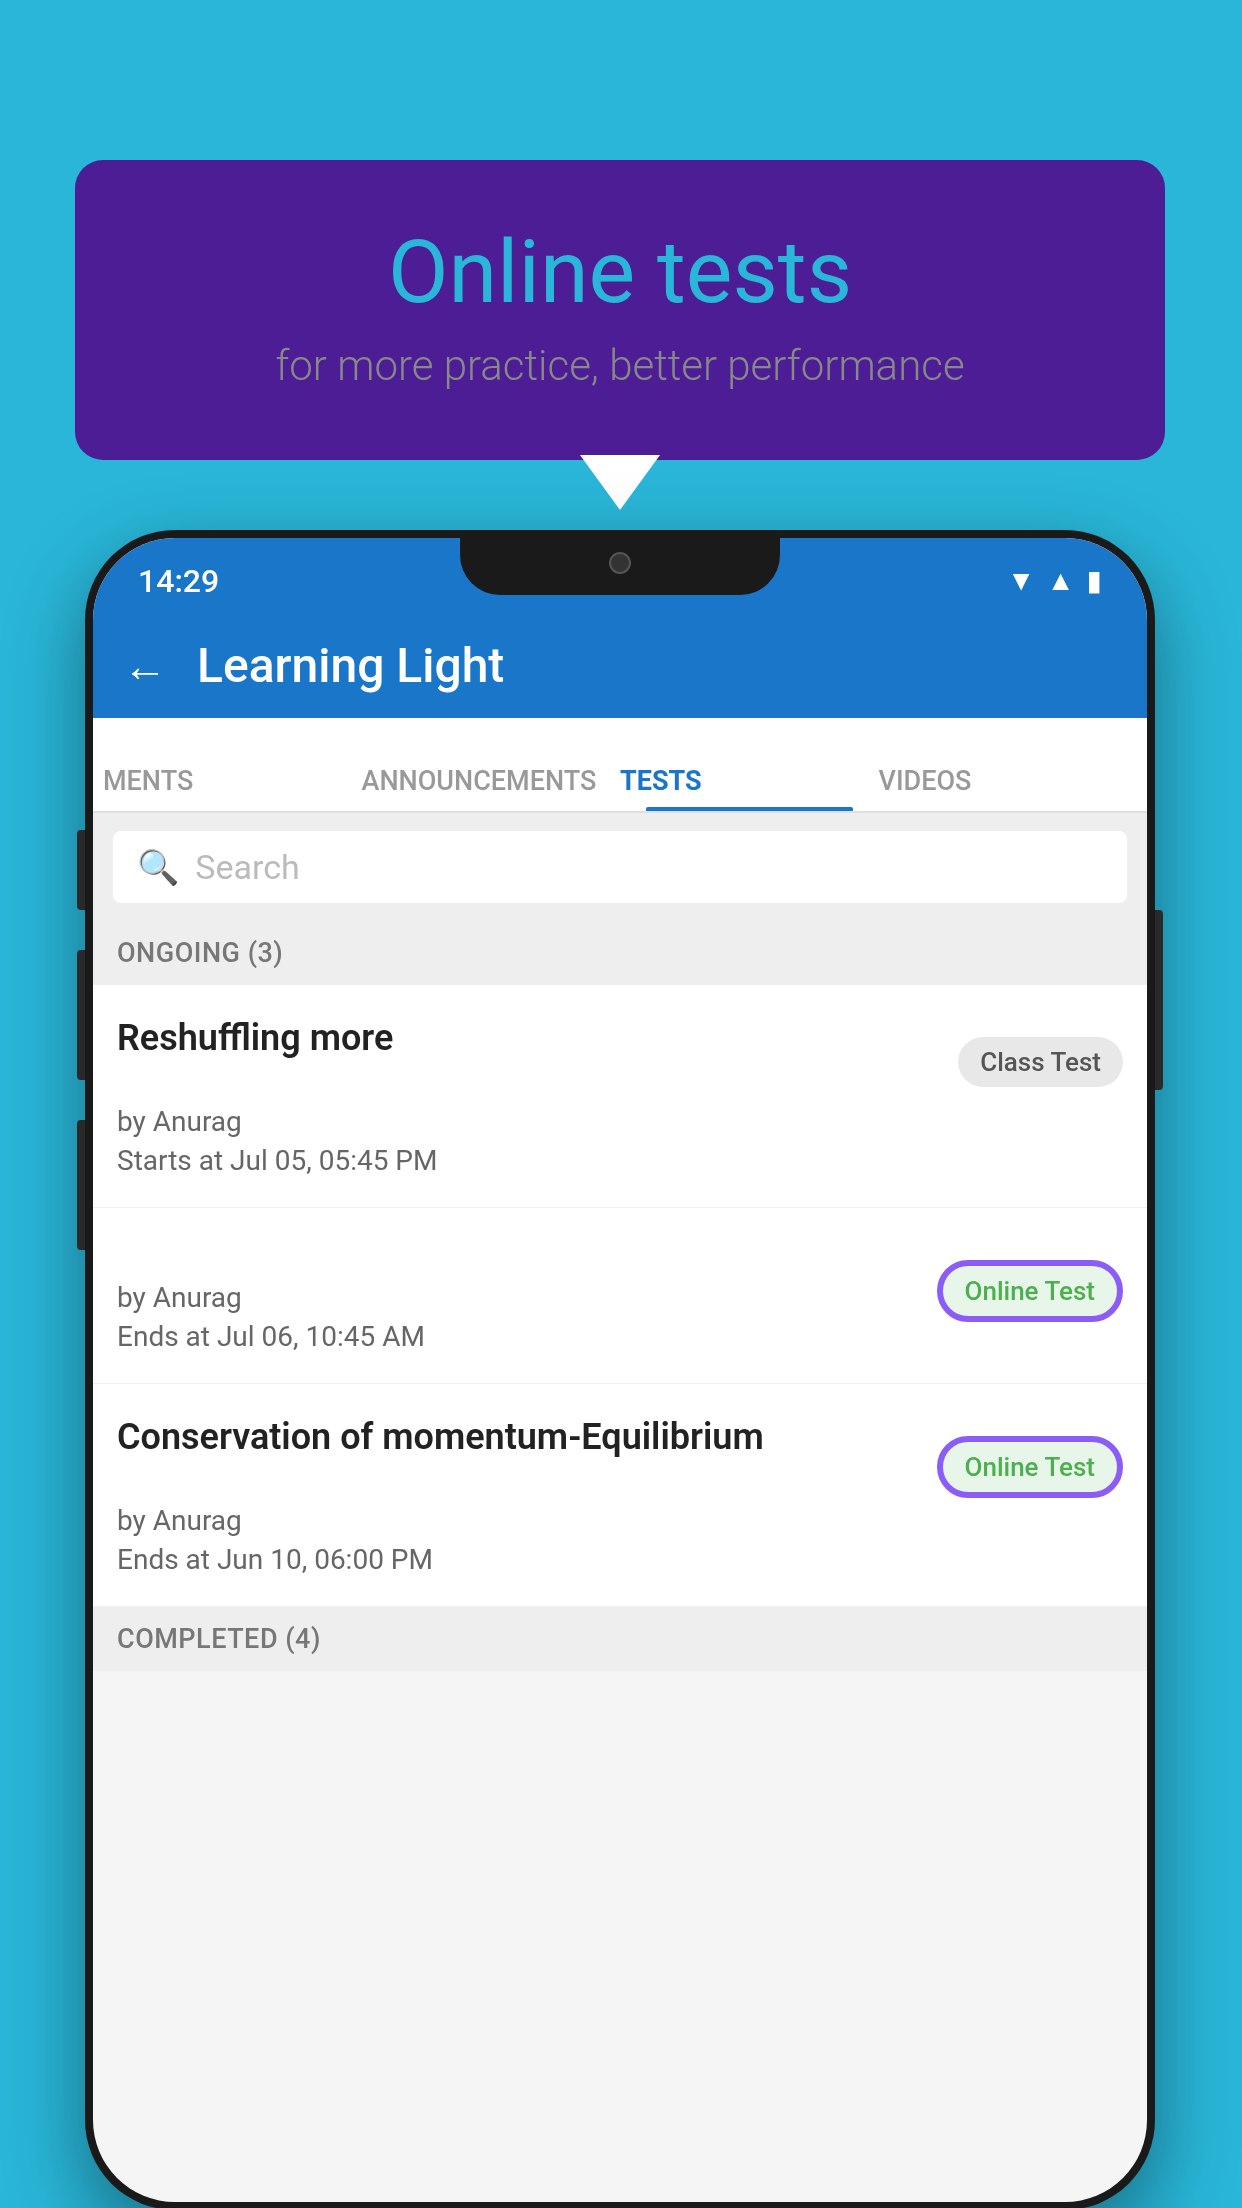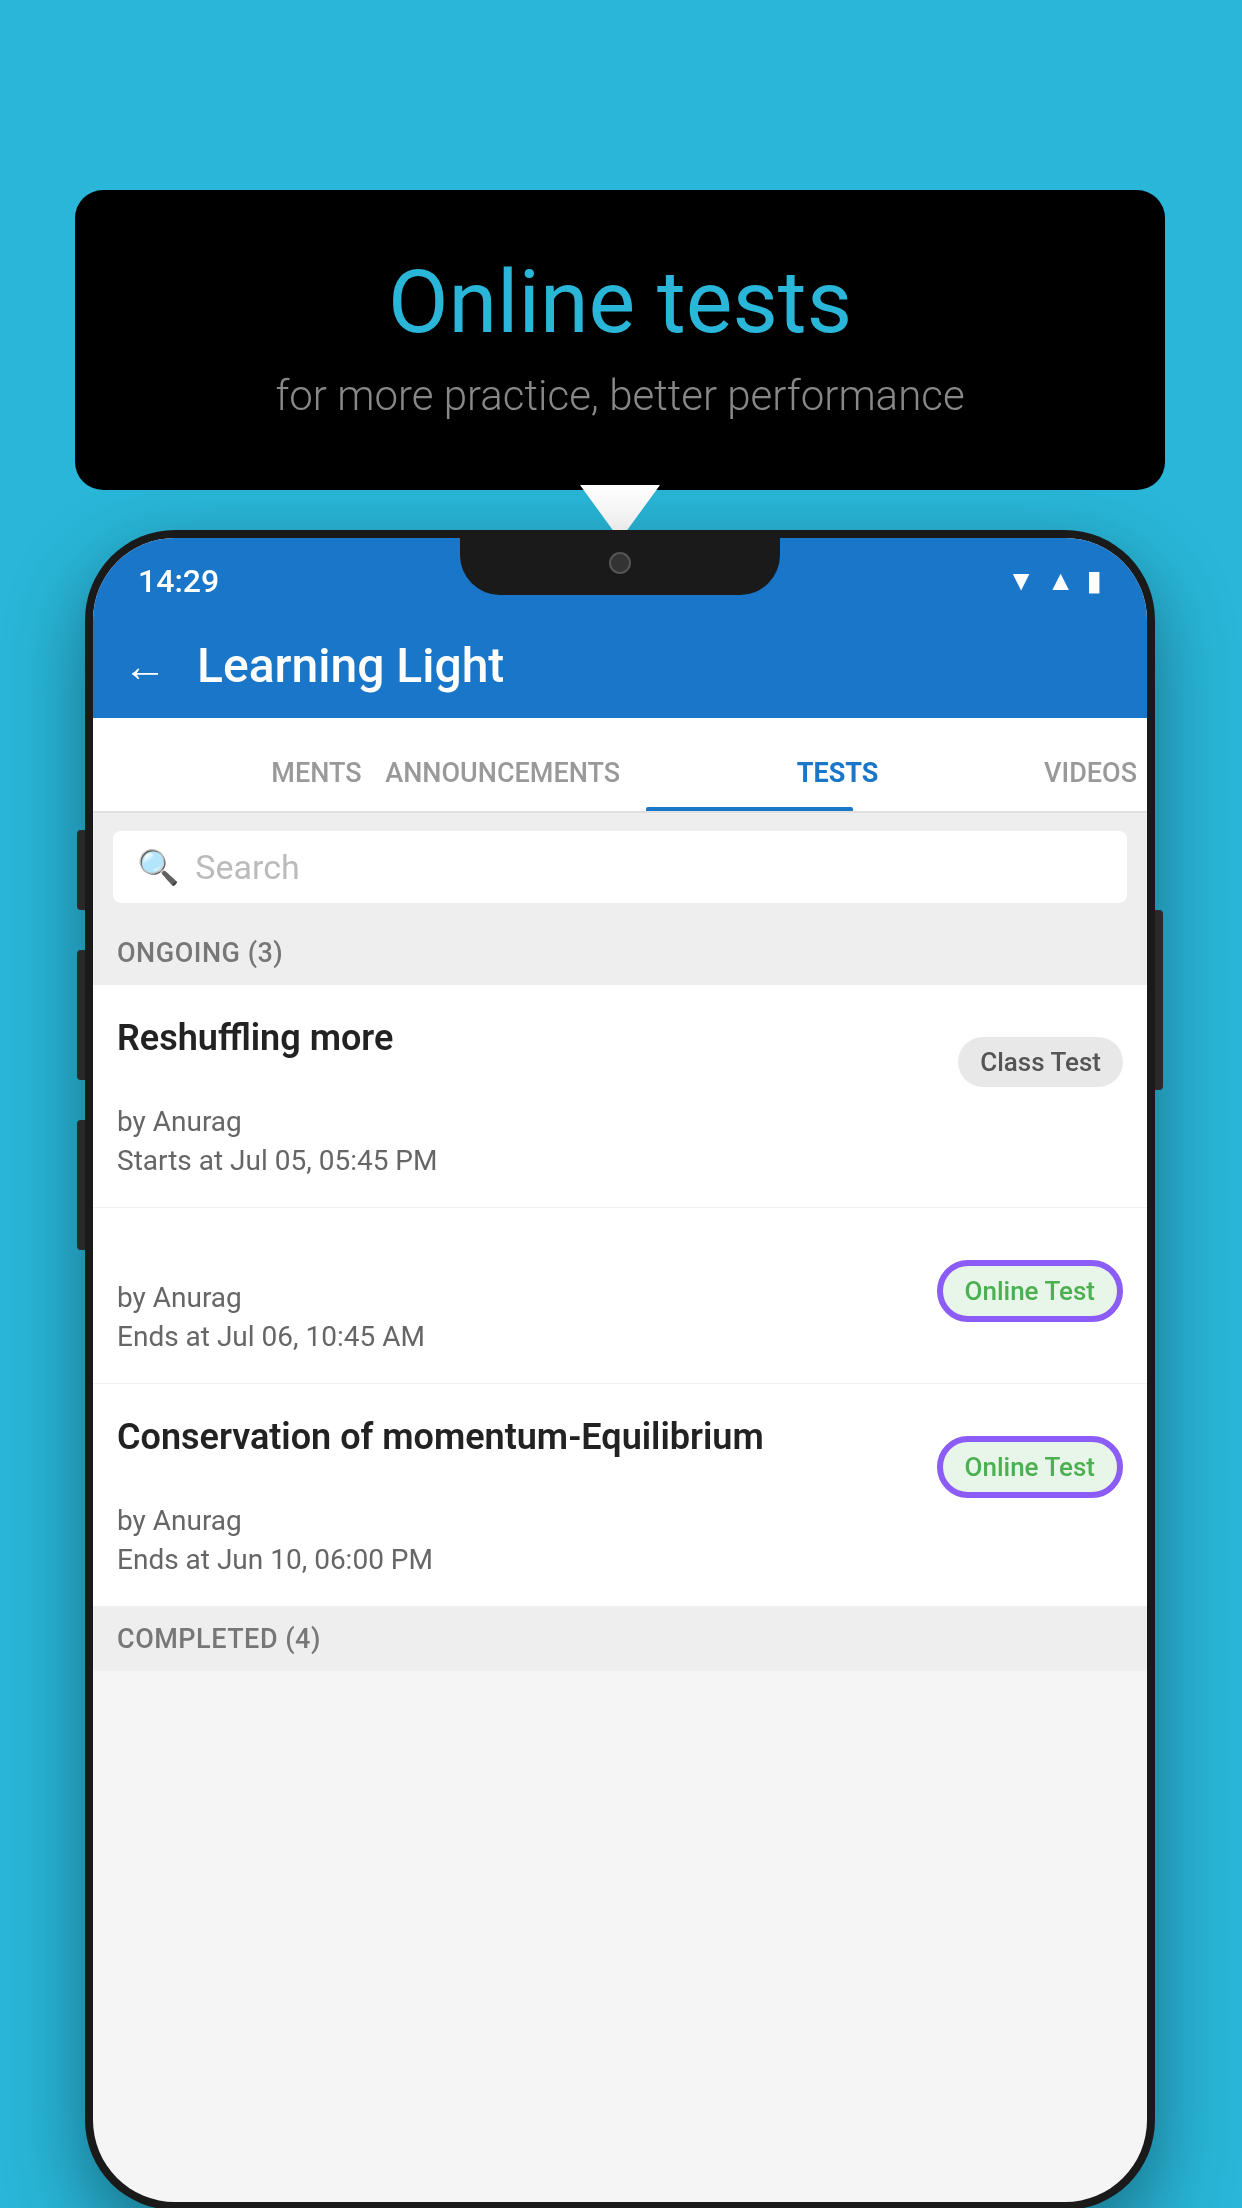--- a/index.html
+++ b/index.html
@@ -12,25 +12,24 @@
       overflow: hidden;
       position: relative;
     }
 
     
     .speech-bubble {
       position: absolute;
       top: 160px;
       left: 75px;
       width: 1090px;
-      background: #000000;
+      background: #4c1d95;
       border-radius: 28px;
       padding: 60px 80px 70px;
       text-align: center;
-      margin-top: 30px;
     }
     .speech-bubble::after {
       content: '';
       position: absolute;
       bottom: -50px;
       left: 50%;
       transform: translateX(-50%);
       width: 0;
       height: 0;
       border-left: 40px solid transparent;
@@ -154,22 +153,22 @@
       height: 95px;
       background: white;
       display: flex;
       align-items: flex-end;
       border-bottom: 2px solid #e0e0e0;
       padding: 0 10px;
       overflow: hidden;
     }
     .tab-item {
       flex: 1;
-      text-align: right;
-      padding-bottom: 22px;
+      text-align: left;
+      padding-bottom: 14px;
       font-size: 27px;
       font-weight: 500;
       color: #999;
       cursor: pointer;
       position: relative;
       white-space: nowrap;
     }
     .tab-item.active {
       color: #1976c8;
       font-weight: bold;

